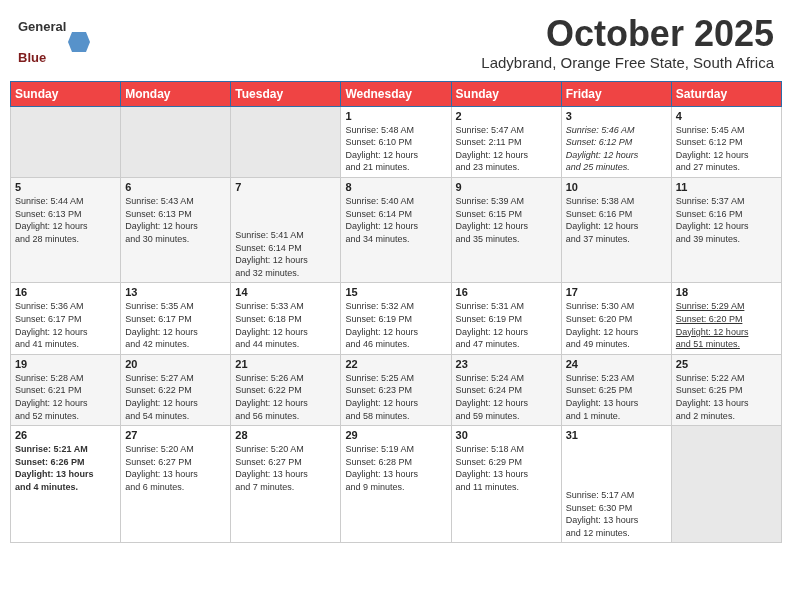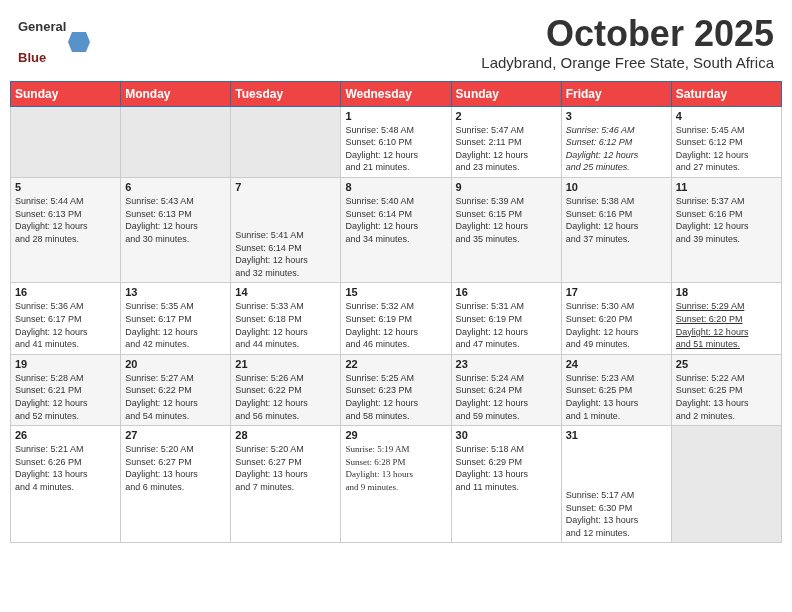--- a/index.html
+++ b/index.html
@@ -306,42 +306,42 @@
           <div class="day-number">25</div>
           <div class="day-info" style="white-space: pre-line;">Sunrise: 5:22 AM
 Sunset: 6:25 PM
 Daylight: 13 hours
 and 2 minutes.</div>
         </td>
       </tr>
       <tr>
         <td>
           <div class="day-number">26</div>
-          <div class="day-info" style="white-space: pre-line;">Sunrise: 5:21 AM
+          <div class="day-info" style="white-space: pre-line; font-weight: bold;">Sunrise: 5:21 AM
 Sunset: 6:26 PM
 Daylight: 13 hours
 and 4 minutes.</div>
         </td>
         <td>
           <div class="day-number">27</div>
           <div class="day-info" style="white-space: pre-line;">Sunrise: 5:20 AM
 Sunset: 6:27 PM
 Daylight: 13 hours
 and 6 minutes.</div>
         </td>
         <td>
           <div class="day-number">28</div>
           <div class="day-info" style="white-space: pre-line;">Sunrise: 5:20 AM
 Sunset: 6:27 PM
 Daylight: 13 hours
 and 7 minutes.</div>
         </td>
         <td>
           <div class="day-number">29</div>
-          <div class="day-info" style="white-space: pre-line; font-family: Liberation Serif, serif;">Sunrise: 5:19 AM
+          <div class="day-info" style="white-space: pre-line;">Sunrise: 5:19 AM
 Sunset: 6:28 PM
 Daylight: 13 hours
 and 9 minutes.</div>
         </td>
         <td>
           <div class="day-number">30</div>
           <div class="day-info" style="white-space: pre-line;">Sunrise: 5:18 AM
 Sunset: 6:29 PM
 Daylight: 13 hours
 and 11 minutes.</div>

